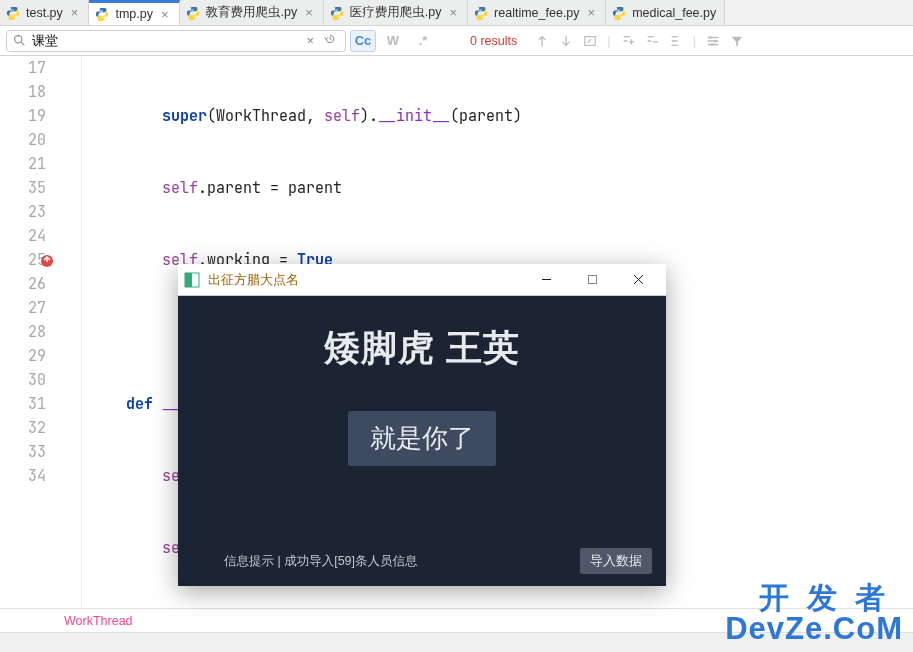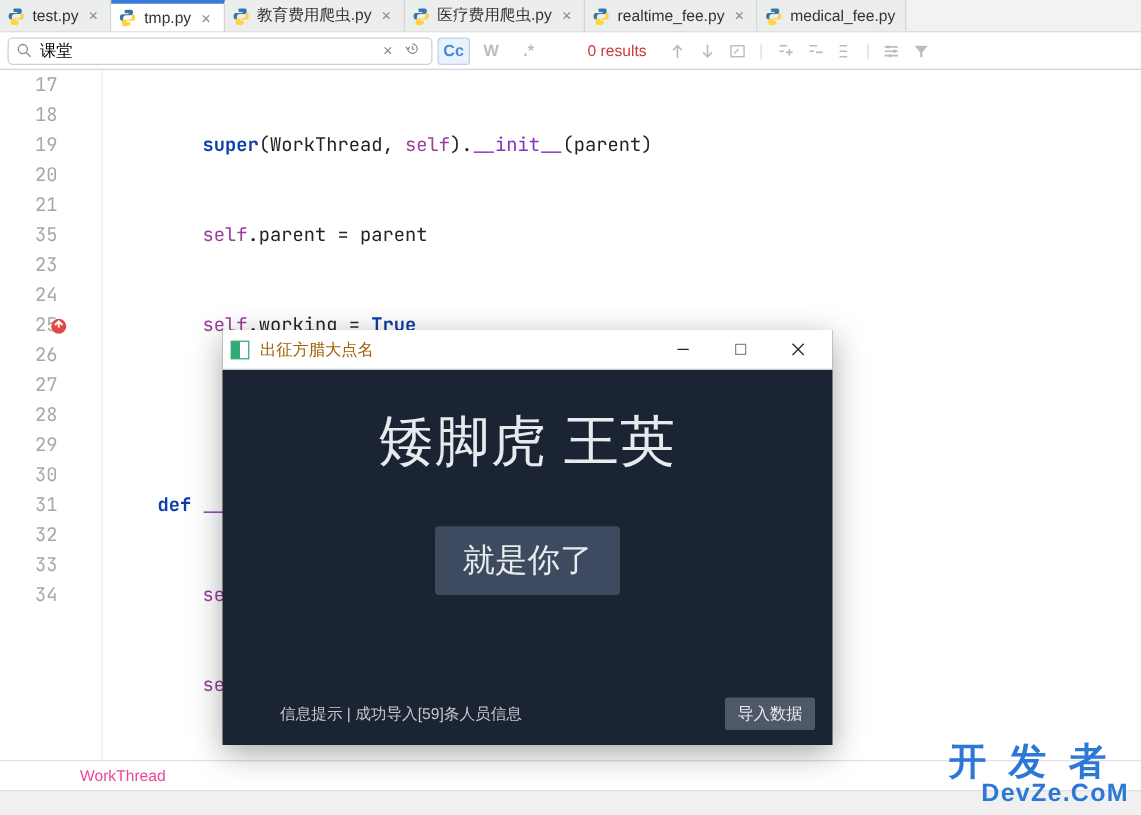--- a/index.html
+++ b/index.html
@@ -185,22 +185,22 @@
     .dlg-titlebar .winbtn {
       width:44px; height:28px;
       display:flex; align-items:center; justify-content:center;
       color:#222; cursor:pointer;
     }
     .dlg-body {
       padding: 28px 10px 10px 10px;
       text-align:center;
     }
     .big-name {
-      font-size: 44px;
-      font-weight: 400;
+      font-size: 36px;
+      font-weight: 700;
       margin-bottom: 38px;
       letter-spacing: 1px;
     }
     .pick-btn {
       display:inline-block;
       background:#3d4a60;
       color:#e8ebee;
       padding: 10px 22px;
       font-size: 26px;
       border-radius:3px;
@@ -230,21 +230,21 @@
     
     .watermark {
       position:absolute;
       right: 10px;
       bottom: 6px;
       text-align:right;
       line-height:1.05;
       pointer-events:none;
     }
     .watermark .cn { font-size:30px; color:#2d77d6; letter-spacing: 18px; font-weight:600; white-space:nowrap;}
-    .watermark .en { font-size:20px; color:#2d77d6; font-weight:700; letter-spacing:1px; white-space:nowrap;}
+    .watermark .en { font-size:31px; color:#2d77d6; font-weight:700; letter-spacing:1px; white-space:nowrap;}
 
     
     .override-badge {
       position:absolute;
       left: 40px; top: 3px;
       width:14px; height:14px;
     }
   </style>
 </head>
 <body>

